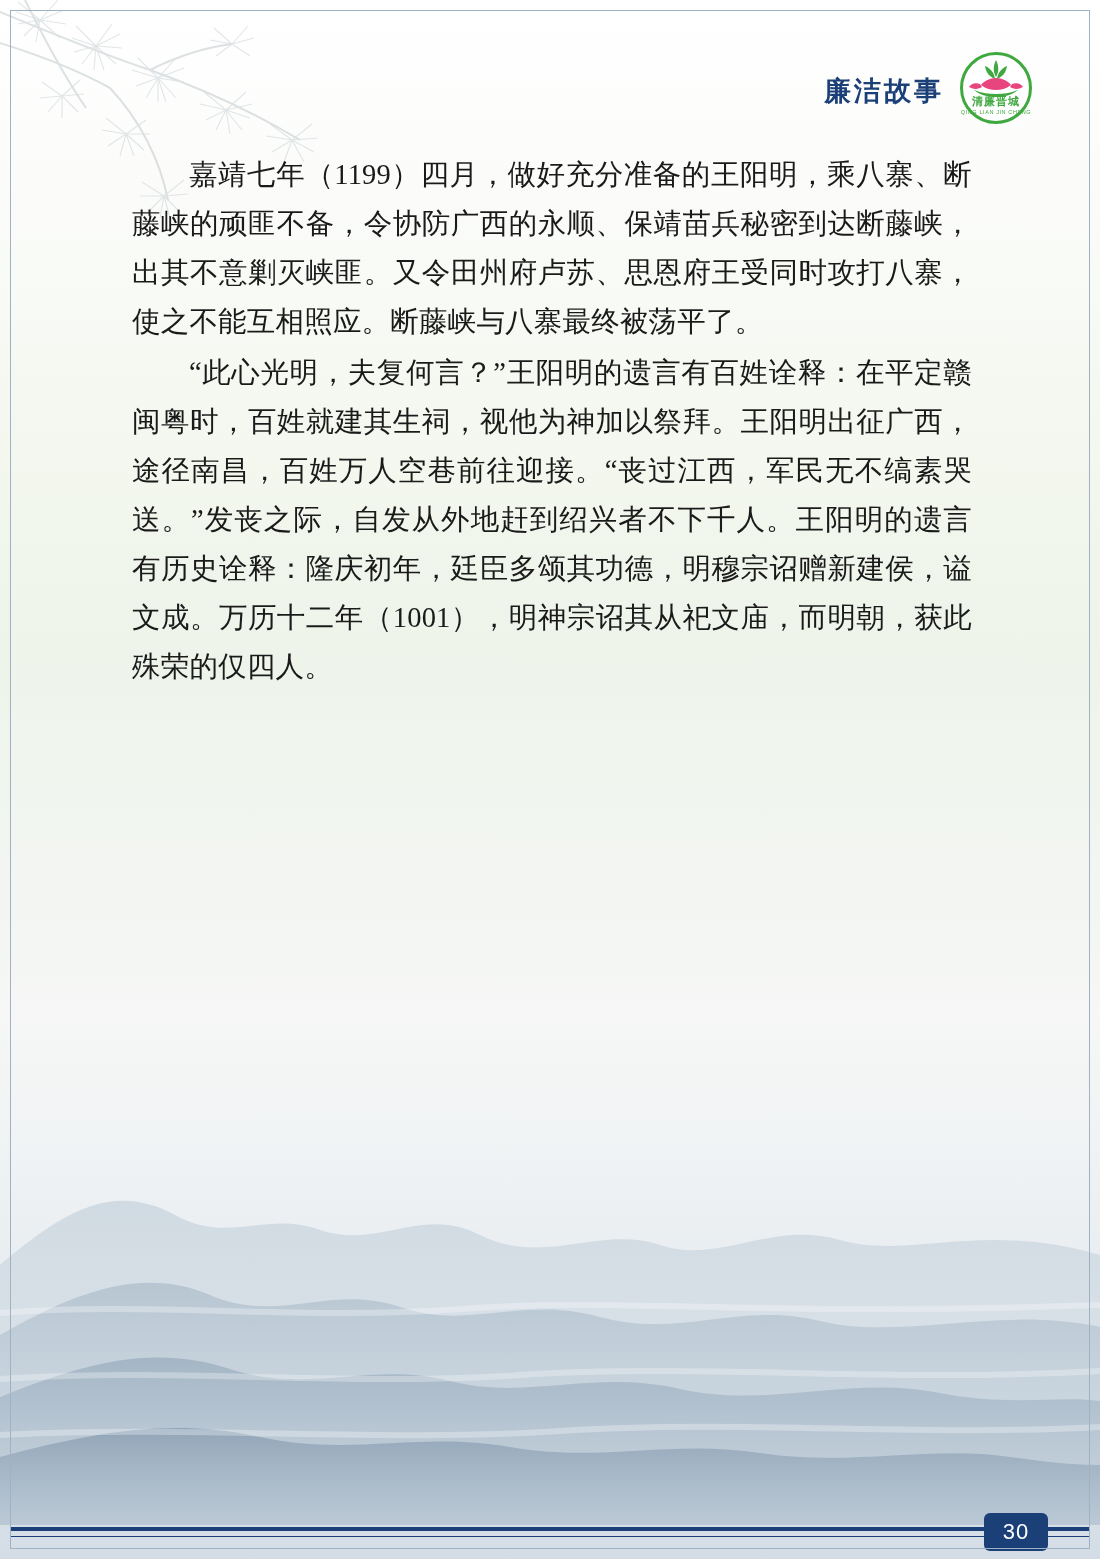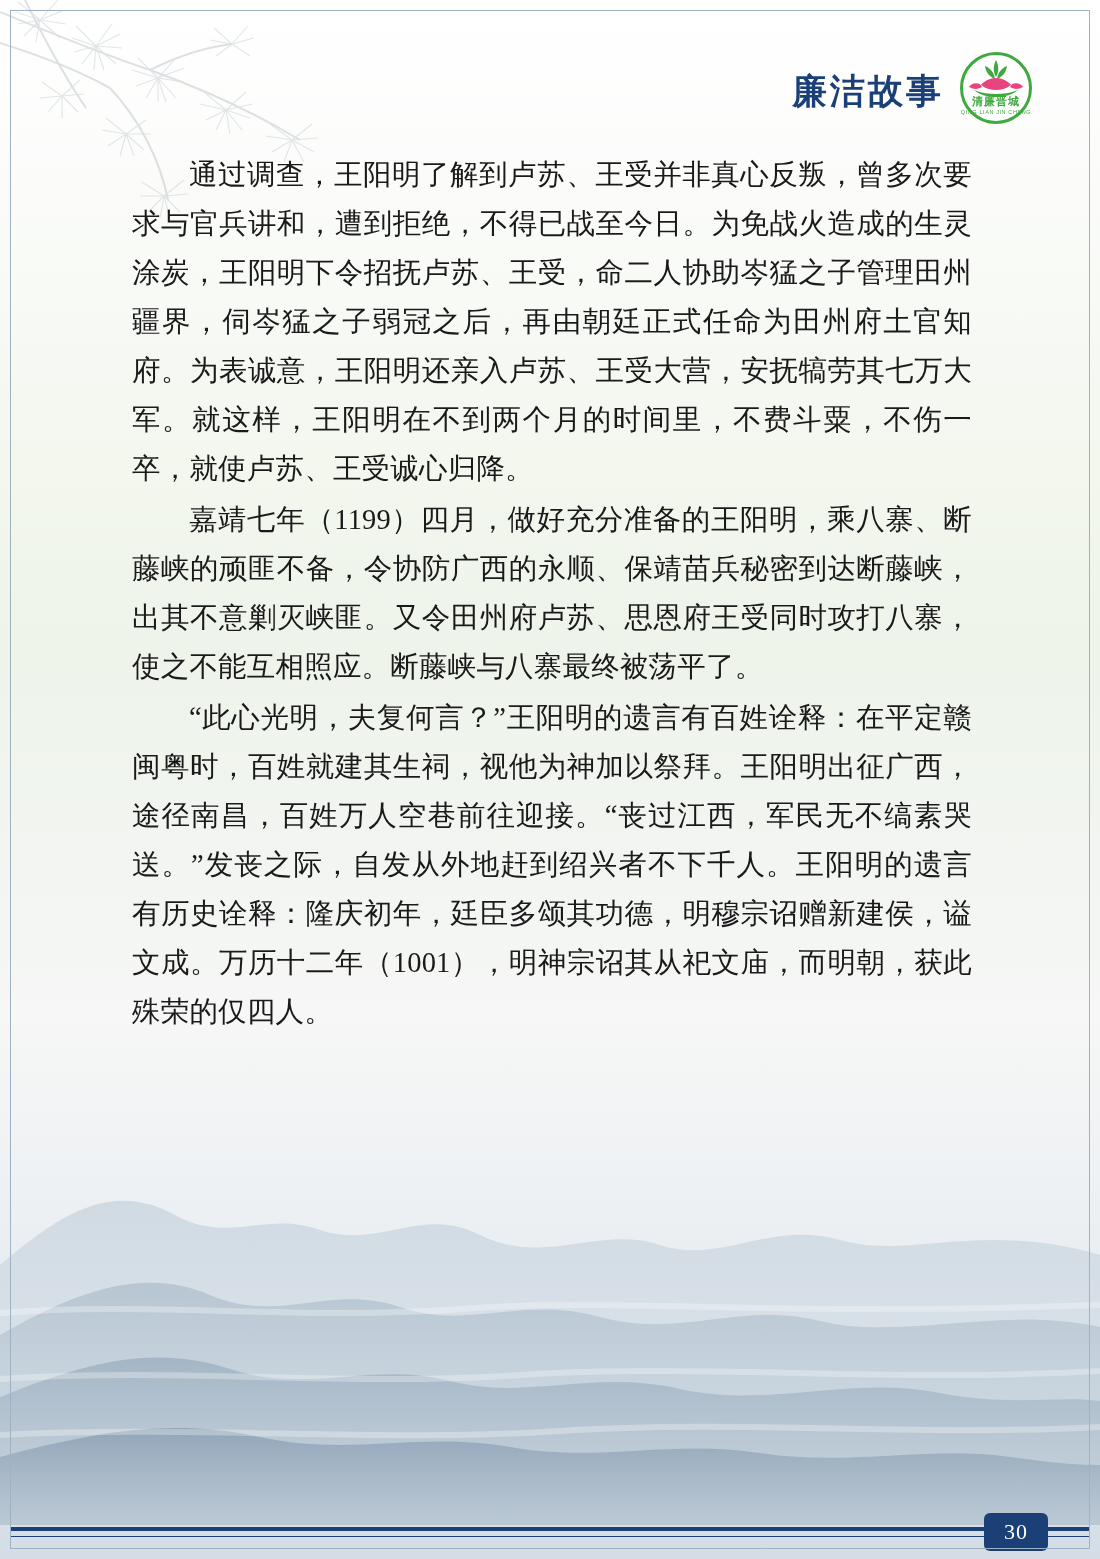--- a/index.html
+++ b/index.html
@@ -88,42 +88,42 @@
   }
   .page-number {
     position: absolute;
     right: 52px;
     bottom: 8px;
     width: 64px;
     height: 38px;
     background: #1b3f77;
     border-radius: 6px;
     color: #ffffff;
-    font-family: Liberation Serif, serif;
+    font-family: Liberation Sans, sans-serif;
     font-size: 22px;
     line-height: 38px;
     text-align: center;
     z-index: 31;
     letter-spacing: 1px;
     margin-top: 48px;
   }
 
   
   .header {
     position: absolute;
     top: 52px;
     right: 62px;
     display: flex;
     align-items: center;
     gap: 16px;
     z-index: 20;
   }
   .header-title {
     font-family: Liberation Mono, monospace;
-    font-size: 35px;
+    font-size: 27px;
     font-weight: bold;
     color: #1b3f77;
     letter-spacing: 3px;
   }
   .logo {
     position: relative;
     width: 78px;
     height: 78px;
   }
   .logo-circle {
@@ -285,21 +285,20 @@
           <path d="M52 30 C 57 28, 61 30, 63 33 C 58 36, 53 35, 50 33 Z" fill="#e8457f"></path>
           <path d="M14 36 C 20 41, 28 43, 36 43 C 44 43, 52 41, 58 36 C 50 39, 43 40, 36 40 C 29 40, 22 39, 14 36 Z" fill="#3fa93f"></path>
         </g>
       </svg>
       <div class="logo-cn">清廉晋城</div>
       <div class="logo-en">QING LIAN JIN CHENG</div>
     </div>
   </div>
 
   <div class="content">
-    <p class="para">通过调查，王阳明了解到卢苏、王受并非真心反叛，曾多次要求与官兵讲和，遭到拒绝，不得已战至今日。为免战火造成的生灵涂炭，王阳明下令招抚卢苏、王受，命二人协助岑猛之子管理田州疆界，伺岑猛之子弱冠之后，再由朝廷正式任命为田州府土官知府。为表诚意，王阳明还亲入卢苏、王受大营，安抚犒劳其七万大军。就这样，王阳明在不到两个月的时间里，不费斗粟，不伤一卒，就使卢苏、王受诚心归降。</p>
     <p class="para">嘉靖七年（1199）四月，做好充分准备的王阳明，乘八寨、断藤峡的顽匪不备，令协防广西的永顺、保靖苗兵秘密到达断藤峡，出其不意剿灭峡匪。又令田州府卢苏、思恩府王受同时攻打八寨，使之不能互相照应。断藤峡与八寨最终被荡平了。</p>
     <p class="para">“此心光明，夫复何言？”王阳明的遗言有百姓诠释：在平定赣闽粤时，百姓就建其生祠，视他为神加以祭拜。王阳明出征广西，途径南昌，百姓万人空巷前往迎接。“丧过江西，军民无不缟素哭送。”发丧之际，自发从外地赶到绍兴者不下千人。王阳明的遗言有历史诠释：隆庆初年，廷臣多颂其功德，明穆宗诏赠新建侯，谥文成。万历十二年（1001），明神宗诏其从祀文庙，而明朝，获此殊荣的仅四人。</p>
   </div>
 
   <div class="footer-bar"></div>
   <div class="footer-rule"></div>
   <div class="page-number">30</div>
 
   <div class="page-frame"></div>
 </div>

